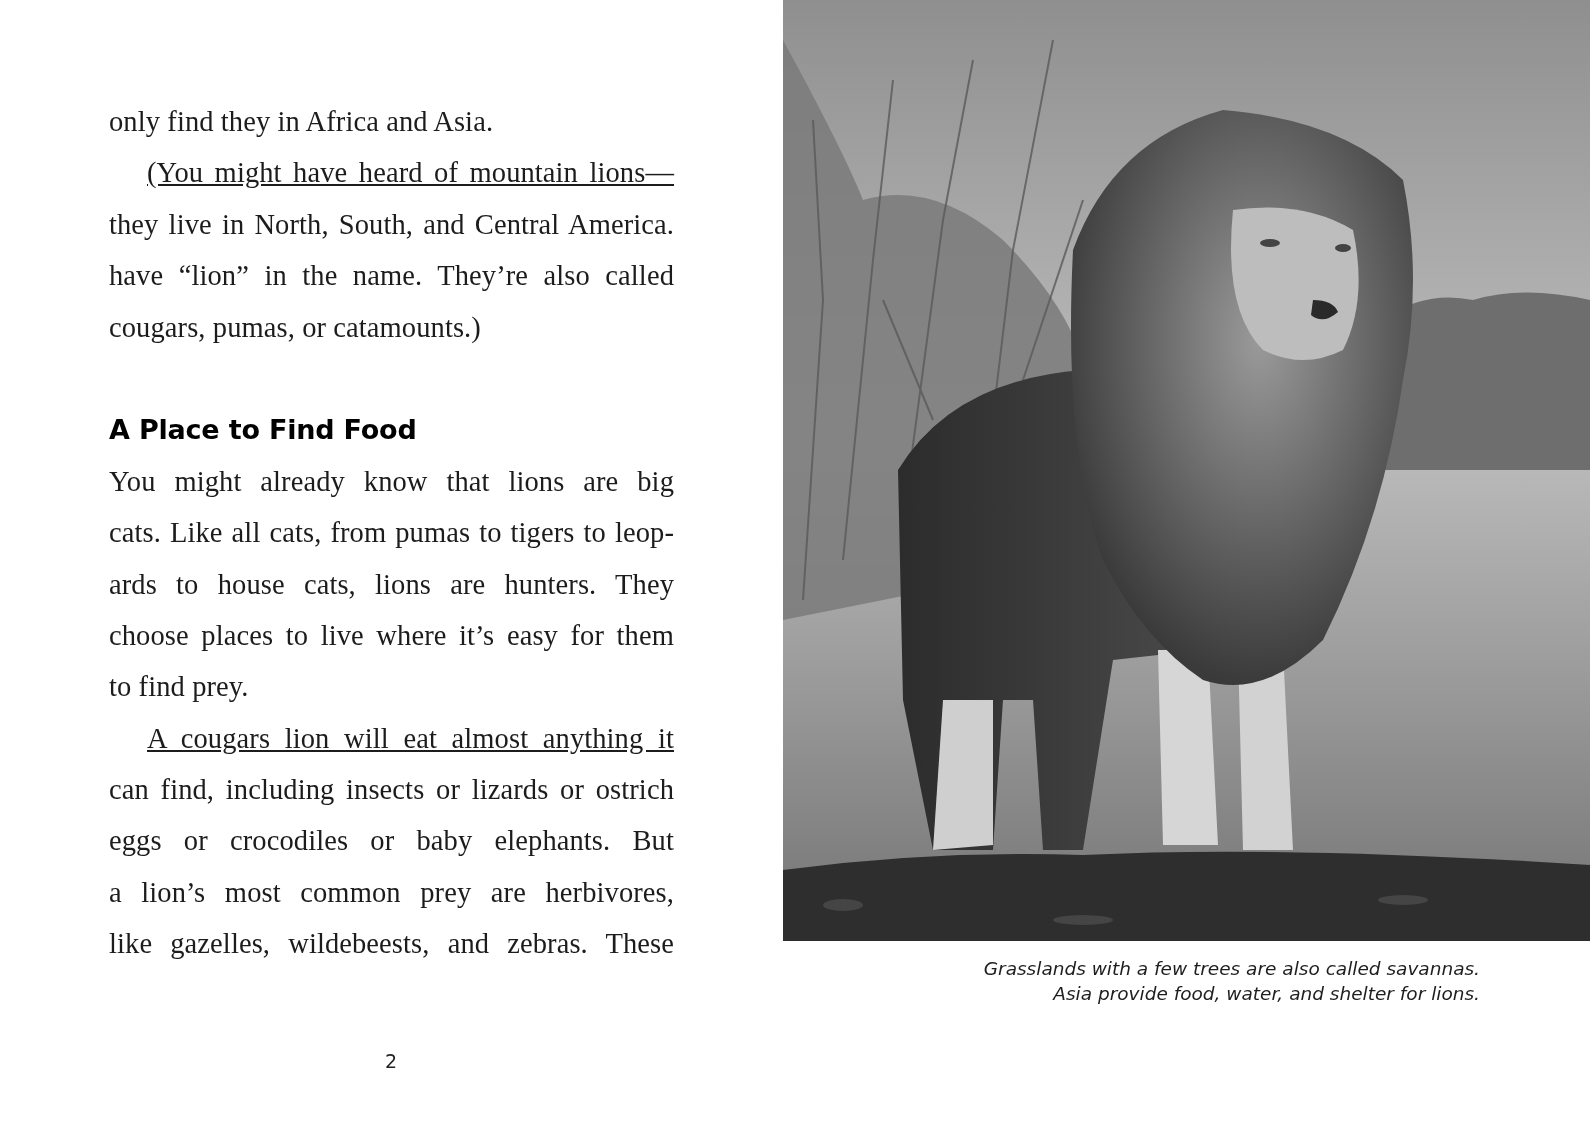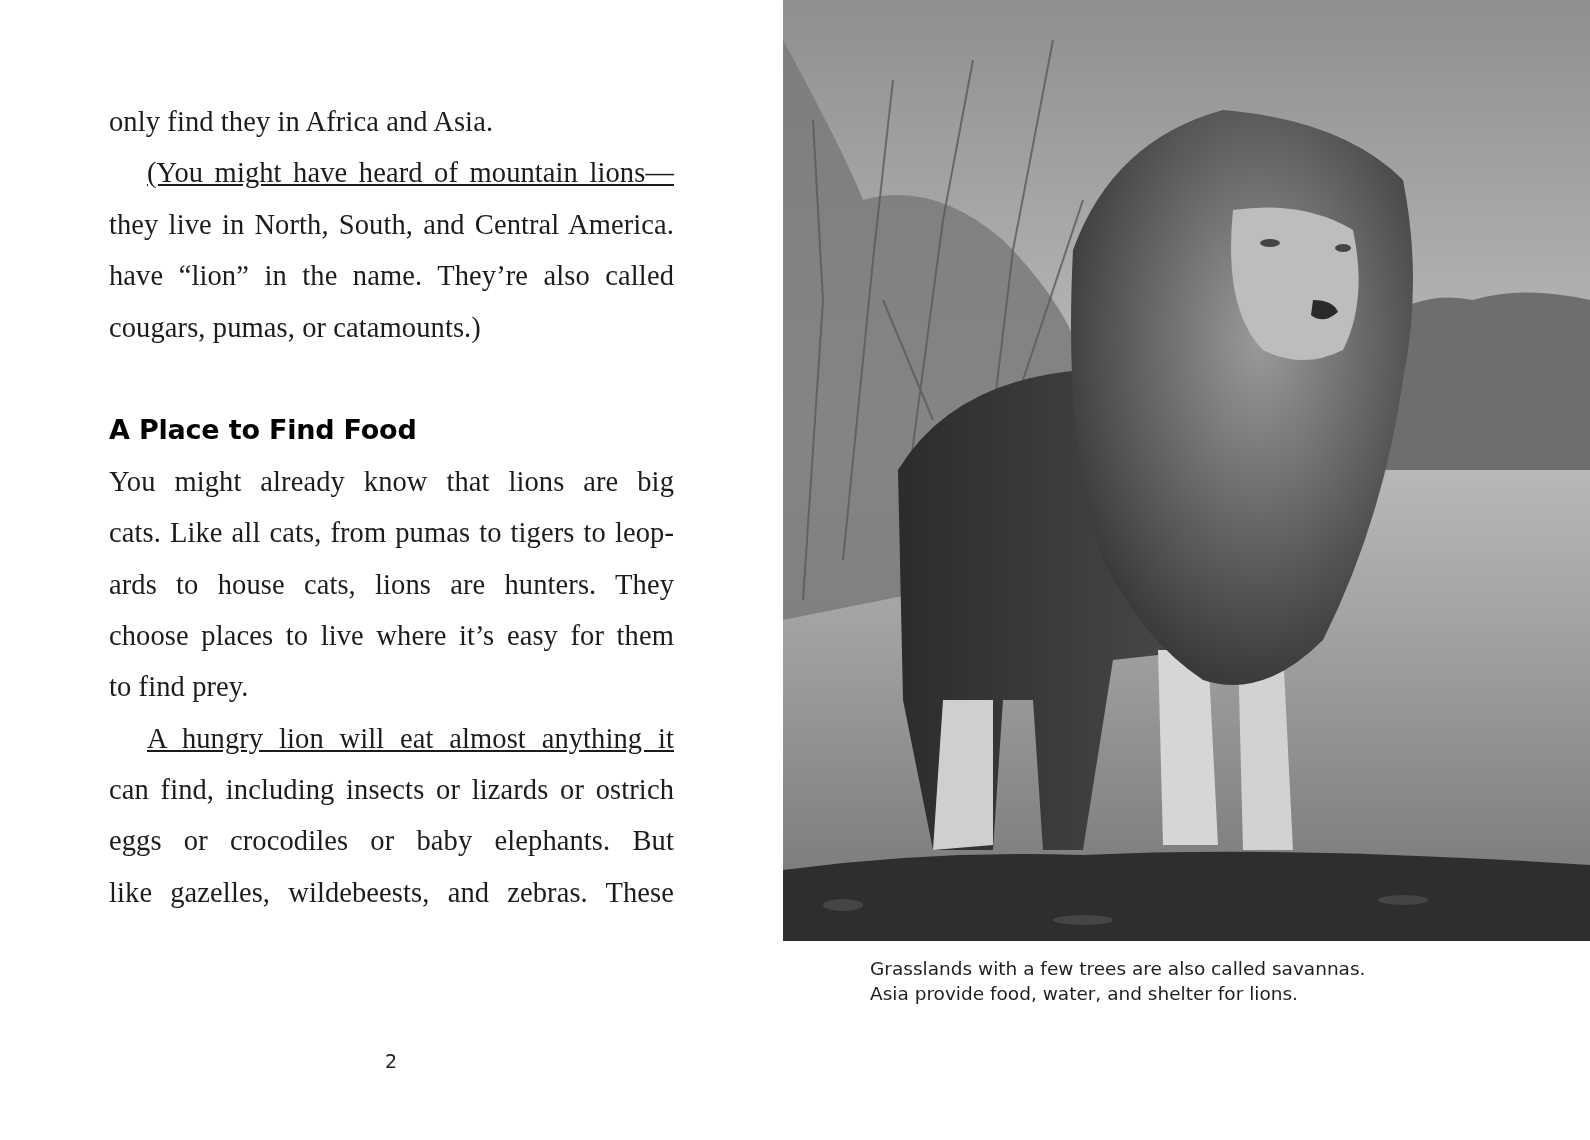--- a/index.html
+++ b/index.html
@@ -29,44 +29,45 @@
       text-align: center; font-family: "DejaVu Sans", sans-serif;
       font-size: 19px; color: #222;
     }
     .photo {
       position: absolute; left: 783px; top: 0; width: 807px; height: 941px;
       overflow: hidden; background: #a0a0a0;
     }
     .photo svg { display: block; width: 100%; height: 100%; }
     .caption {
       position: absolute; left: 870px; top: 956px; width: 610px;
-      text-align: left; font-family: "DejaVu Sans", sans-serif;
-      font-size: 18.5px; line-height: 25px; color: #1e1e1e;
+      text-align: right; font-family: "DejaVu Sans", sans-serif;
+      font-style: italic; font-size: 18.5px; line-height: 25px; color: #1e1e1e;
     }
   </style>
 </head>
 <body>
 
 <div class="text-column">
   <div class="line">only find they in Africa and Asia.</div>
   <div class="line indent justify">(You might have heard of mountain lions—</div>
   <div class="line justify">they live in North, South, and Central America.</div>
   <div class="line justify">have “lion” in the name. They’re also called</div>
   <div class="line">cougars, pumas, or catamounts.)</div>
 
   <div class="heading">A Place to Find Food</div>
 
   <div class="line justify">You might already know that lions are big</div>
   <div class="line justify">cats. Like all cats, from pumas to tigers to leop-</div>
   <div class="line justify">ards to house cats, lions are hunters. They</div>
   <div class="line justify">choose places to live where it’s easy for them</div>
   <div class="line">to find prey.</div>
-  <div class="line indent justify">A hungry lion will eat almost anything it</div>
+  <div class="line indent justify">A cougars lion will eat almost anything it</div>
   <div class="line justify">can find, including insects or lizards or ostrich</div>
   <div class="line justify">eggs or crocodiles or baby elephants. But</div>
+  <div class="line justify">a lion’s most common prey are herbivores,</div>
   <div class="line justify">like gazelles, wildebeests, and zebras. These</div>
 </div>
 
 <div class="page-number">2</div>
 
 <div class="photo">
   <svg viewBox="0 0 807 941" preserveAspectRatio="none">
     <defs>
       <linearGradient id="sky" x1="0" y1="0" x2="0" y2="1">
         <stop offset="0" stop-color="#8f8f8f"></stop>

